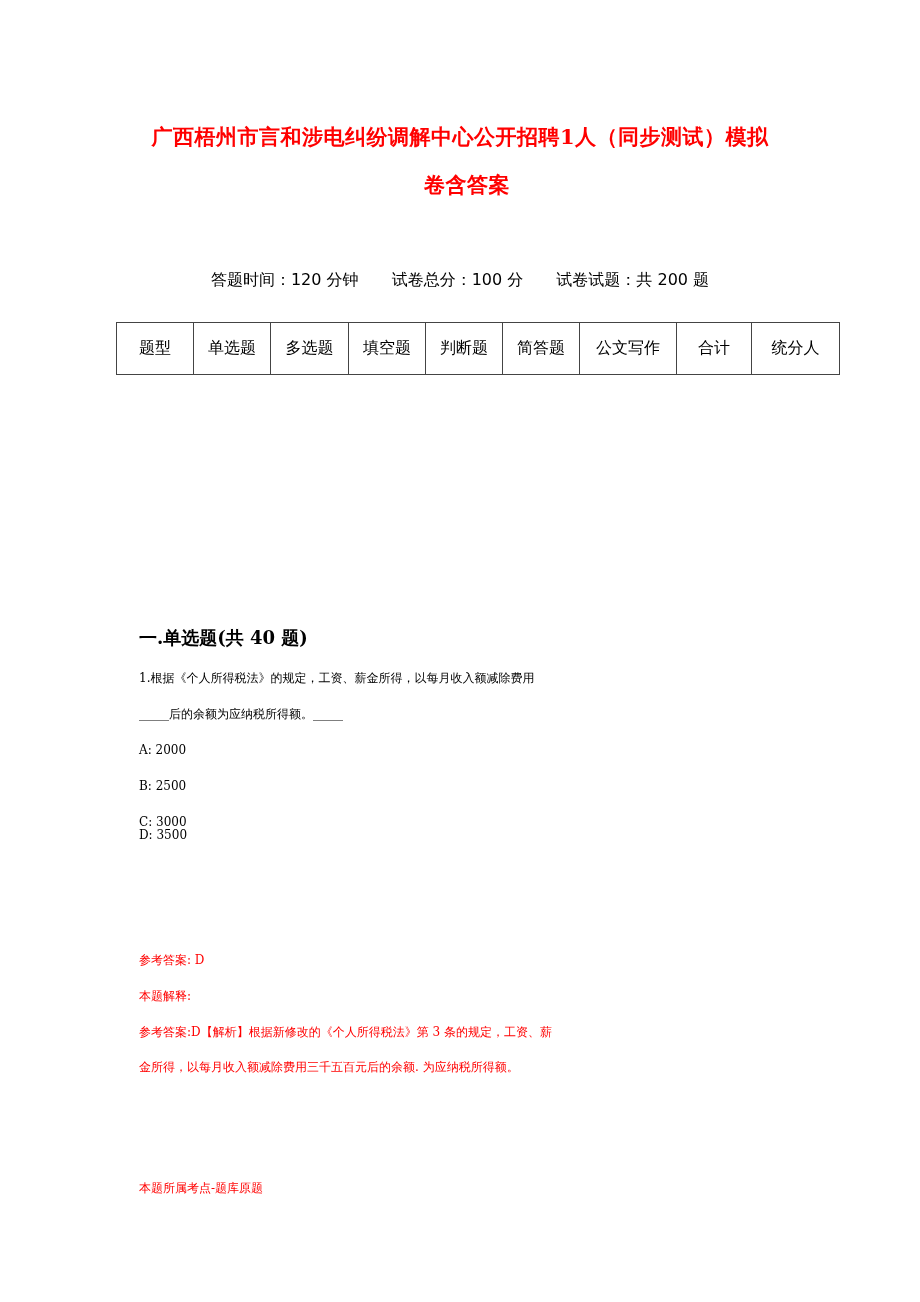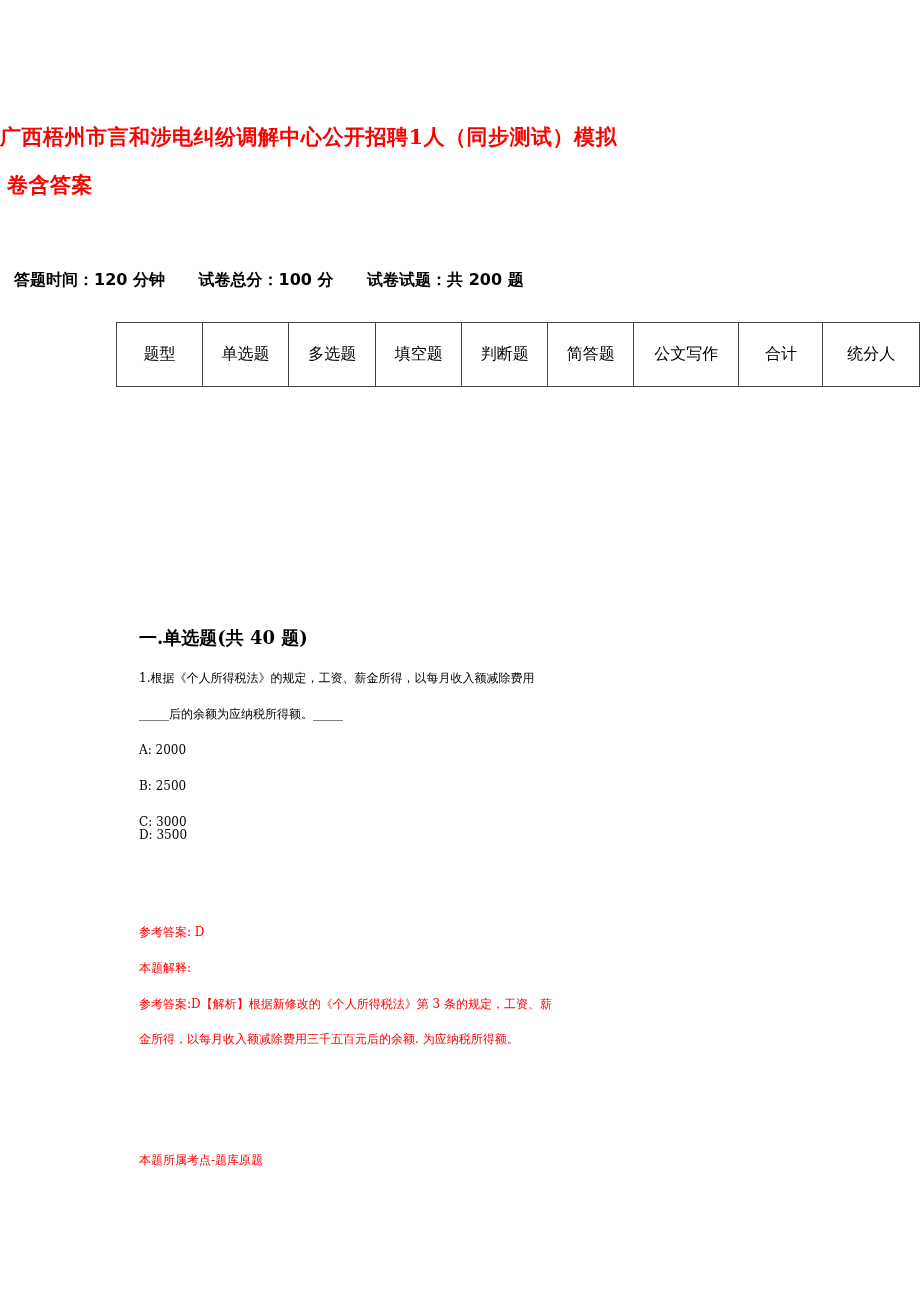--- a/index.html
+++ b/index.html
@@ -1,30 +1,30 @@
 <!DOCTYPE html>
 <html><head>
 <meta charset="utf-8">
 <style>
   html, body { margin: 0; padding: 0; background: #ffffff; }
   body { width: 920px; height: 1302px; position: relative; overflow: hidden;
          font-family: "DejaVu Serif", "Liberation Serif", serif; color: #000; }
-  .title { position: absolute; left: 0; width: 920px; 
+  .title { position: absolute; left: 0; width: 920px; text-align: center;
            color: #ff0000; font-weight: bold; font-size: 21px; letter-spacing: 0.5px; }
   .title.l1 { top: 123px; }
   .title.l2 { top: 171px; padding-left: 7px; }
-  .meta { position: absolute; top: 270px; left: 0; width: 920px; text-align: left;
-          font-family: "DejaVu Sans", "Liberation Sans", sans-serif; font-weight: bold; font-size: 16px; }
+  .meta { position: absolute; top: 270px; left: 0; width: 920px; text-align: center;
+          font-family: "DejaVu Sans", "Liberation Sans", sans-serif; font-weight: normal; font-size: 16px; }
   .meta span { margin: 0 14px; }
   table.score { position: absolute; top: 322px; left: 116px; border-collapse: collapse;
                 font-family: "DejaVu Sans", "Liberation Sans", sans-serif; font-size: 16px; }
-  table.score td { border: 1px solid #444; height: 47px; text-align: center; padding: 8px; }
+  table.score td { border: 1px solid #444; height: 47px; text-align: center; padding: 2px; }
   .section { position: absolute; top: 626px; left: 139px; font-size: 18px; font-weight: bold; }
   .q { position: absolute; left: 139px; font-size: 12px; text-align: center; }
-  .red { color: #ff0000; }
+  .red { color: #ff0000; margin-top: 28px; }
 </style>
 </head>
 <body>
 
 <div class="title l1">广西梧州市言和涉电纠纷调解中心公开招聘1人（同步测试）模拟</div>
 <div class="title l2">卷含答案</div>
 
 <div class="meta">
   <span>答题时间：120 分钟</span>
   <span>试卷总分：100 分</span>

